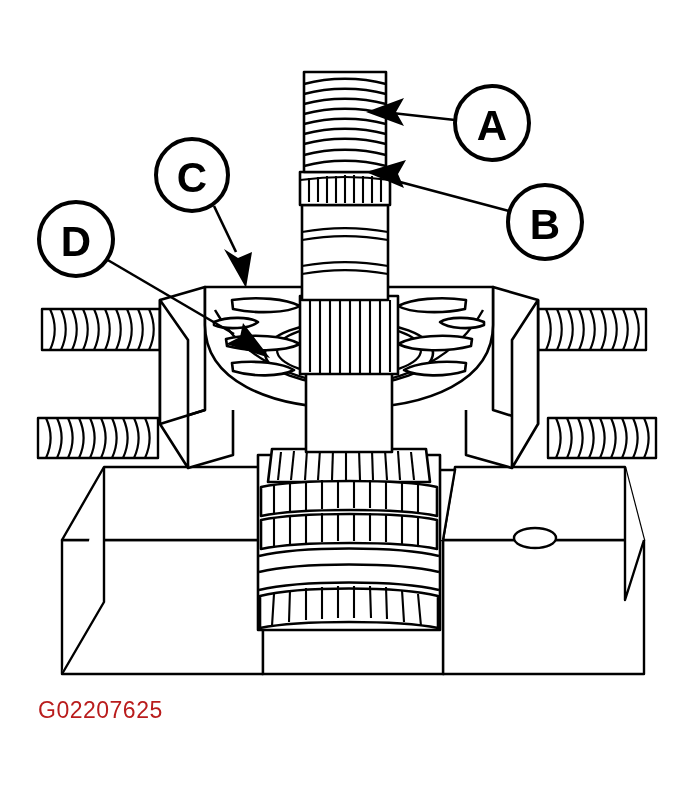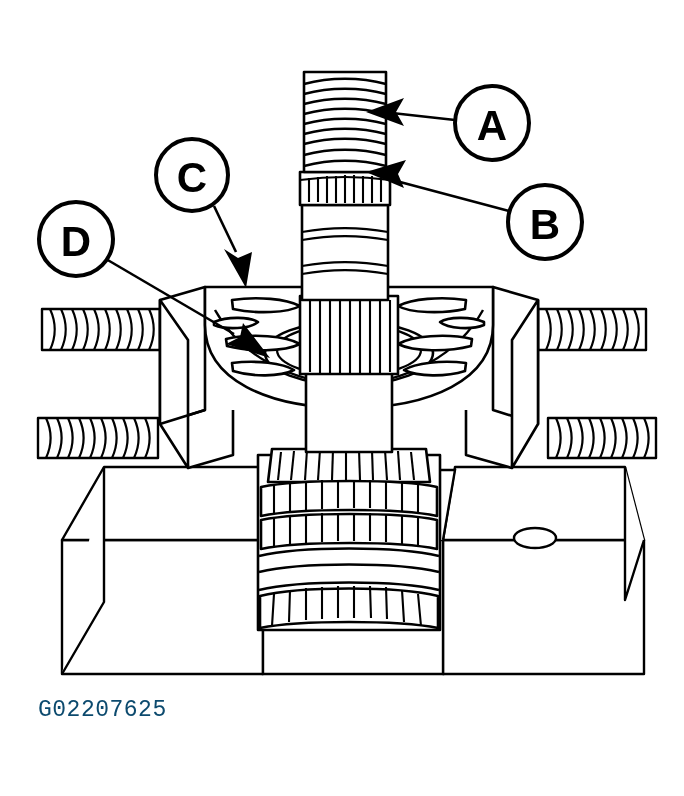--- a/index.html
+++ b/index.html
@@ -32,24 +32,24 @@
     font-weight: bold;
     font-size: 42px;
     text-anchor: middle;
     dominant-baseline: central;
     fill: #000000;
   }
   #figure-id {
     position: absolute;
     left: 38px;
     top: 697px;
-    font-family: Liberation Mono, monospace;
+    font-family: Liberation Sans, sans-serif;
     font-size: 23px;
     letter-spacing: 0.5px;
-    color: #0c4a6e;
+    color: #b91c1c;
     white-space: nowrap;
   }
 </style>
 </head>
 <body>
 
 <div id="figure-root">
 
 <svg id="figure-svg" width="684" height="796" viewBox="0 0 684 796" xmlns="http://www.w3.org/2000/svg">
 

